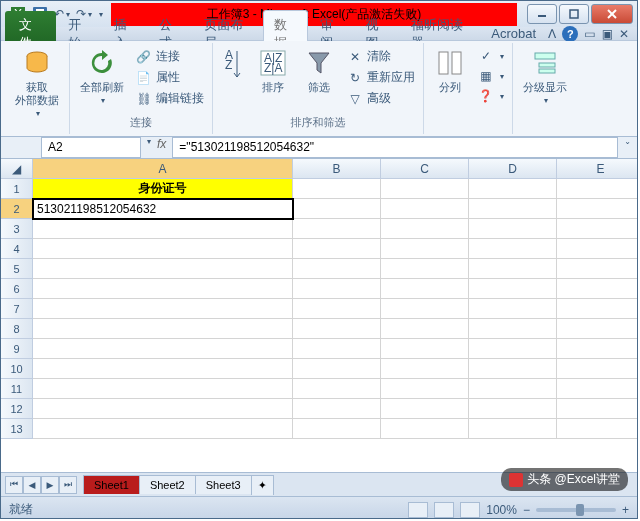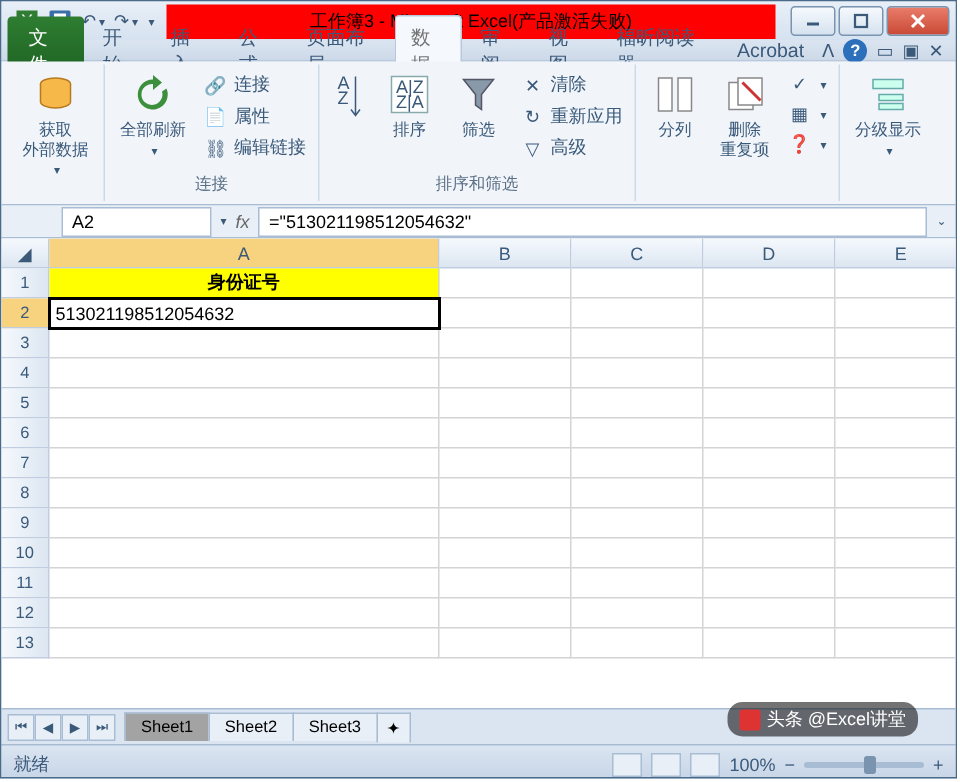--- a/index.html
+++ b/index.html
@@ -21,44 +21,44 @@
 .ribbon{height:96px;background:#f1f5fa;border-bottom:1px solid #a8bcd4;display:flex;padding:2px 4px}
 .rgroup{display:flex;flex-direction:column;border-right:1px solid #cdd9e8;padding:2px 4px}
 .rgroup-body{flex:1;display:flex;align-items:flex-start;gap:2px}
 .rgroup-label{text-align:center;color:#5a6f87;font-size:11px;padding:2px 0}
 .bigbtn{display:flex;flex-direction:column;align-items:center;padding:2px 6px;gap:2px;min-width:44px}
 .bigbtn .ic{width:32px;height:32px;display:flex;align-items:center;justify-content:center}
 .bigbtn-label{font-size:11px;color:#3b5a7a;text-align:center;line-height:1.2}
 .smallbtns{display:flex;flex-direction:column;gap:2px;padding-top:2px}
 .smallbtn{display:flex;align-items:center;gap:4px;padding:1px 4px;color:#3b5a7a;font-size:11px}
 .smallbtn .si{width:16px;height:16px;display:flex;align-items:center;justify-content:center}
-.namebox-row{height:22px;display:flex;align-items:center;background:#e8eff7;border-bottom:1px solid #a8bcd4}
+.namebox-row{height:22px;display:flex;background:#e8eff7;border-bottom:1px solid #a8bcd4}
 .namebox{width:100px;background:#fff;border:1px solid #a8bcd4;padding:2px 6px;margin:0 4px 0 40px;font-family:Arial;font-size:12px}
 .fx-label{font-style:italic;color:#666;padding:0 6px;font-family:Liberation Sans, sans-serif}
 .formula-bar{flex:1;background:#fff;border:1px solid #a8bcd4;padding:2px 6px;font-family:Arial;font-size:12px;margin-right:4px}
 .sheet-area{flex:1;display:flex;flex-direction:column;background:#fff;overflow:hidden;position:relative}
 .grid{display:grid;grid-template-columns:32px 260px 88px 88px 88px 88px;grid-auto-rows:20px}
 .hdr{background:linear-gradient(#f5f9fd,#dce6f1);border-right:1px solid #c0cde0;border-bottom:1px solid #c0cde0;display:flex;align-items:center;justify-content:center;color:#3b5a7a;font-size:12px}
 .rowhdr{background:linear-gradient(90deg,#f5f9fd,#dce6f1);border-right:1px solid #c0cde0;border-bottom:1px solid #c0cde0;display:flex;align-items:center;justify-content:center;color:#3b5a7a;font-size:11px}
 .rowhdr.sel{background:#f7d27f}
 .hdr.sel{background:#f7d27f}
 .cell{border-right:1px solid #d4d4d4;border-bottom:1px solid #d4d4d4;padding:2px 4px;font-size:12px;display:flex;align-items:center;overflow:hidden;white-space:nowrap}
 .cell.yellow{background:#ffff00;font-weight:bold;justify-content:center}
 .cell.selected{outline:2px solid #000;outline-offset:-1px;position:relative;z-index:2}
 .sheettabs{height:24px;display:flex;align-items:center;background:#dbe5f1;border-top:1px solid #a8bcd4;padding:0 4px}
 .navbtns{display:flex;gap:0;margin-right:6px}
 .navbtn{width:18px;height:18px;border:1px solid #a8bcd4;background:#e8eff7;display:flex;align-items:center;justify-content:center;color:#3b5a7a;font-size:9px}
-.stab{padding:3px 10px;background:#a3a3a3;border:1px solid #a8bcd4;border-bottom:none;font-size:11px;margin-right:-1px}
+.stab{padding:3px 10px;background:#b91c1c;border:1px solid #a8bcd4;border-bottom:none;font-size:11px;margin-right:-1px}
 .stab.inactive{background:#e8eff7}
 .statusbar{height:22px;background:linear-gradient(#dbe5f1,#c8d6e8);display:flex;align-items:flex-end;padding:0 8px;color:#3b5a7a;font-size:11px;border-top:1px solid #a8bcd4}
 .statusbar .right{margin-left:auto;display:flex;align-items:center;gap:6px}
 .viewbtn{width:20px;height:16px;border:1px solid #a8bcd4;background:#e8eff7}
 .zoom-slider{width:80px;height:4px;background:#a8bcd4;position:relative;border-radius:2px}
 .zoom-slider::after{content:"";position:absolute;left:50%;top:-4px;width:8px;height:12px;background:#7a94b0;border-radius:2px}
-.watermark{position:absolute;right:28px;bottom:30px;background:rgba(0,0,0,0.55);color:#fff;padding:3px 8px;border-radius:10px;font-size:11px;display:flex;align-items:center;gap:4px}
+.watermark{position:absolute;right:12px;bottom:30px;background:rgba(0,0,0,0.55);color:#fff;padding:3px 8px;border-radius:10px;font-size:11px;display:flex;align-items:center;gap:4px}
 .watermark::before{content:"";width:14px;height:14px;background:#d33;border-radius:2px}
 .drop{font-size:8px;color:#3b5a7a;margin-left:2px}
 svg{overflow:visible}
 </style>
 </head>
 <body>
 
 <div class="window">
   <div class="titlebar">
     <div class="qat">
@@ -217,31 +217,20 @@
       <div class="rgroup-body">
         <div class="bigbtn">
           <span class="ic">
               <svg width="28" height="28">
                 <rect x="3" y="3" width="9" height="22" fill="#fff" stroke="#888"></rect>
                 <rect x="16" y="3" width="9" height="22" fill="#fff" stroke="#888"></rect>
               </svg>
             </span>
           <span class="bigbtn-label">分列</span>
         </div>
-        <div class="bigbtn">
-          <span class="ic">
-              <svg width="28" height="28">
-                <rect x="3" y="6" width="16" height="18" fill="#fff" stroke="#888"></rect>
-                <rect x="9" y="3" width="16" height="18" fill="#fff" stroke="#888"></rect>
-                <line x1="12" y1="6" x2="24" y2="18" stroke="#c33" stroke-width="2"></line>
-              </svg>
-            </span>
-          <span class="bigbtn-label" style="white-space:pre">删除
-重复项</span>
-        </div>
         <div class="smallbtns">
           <div class="smallbtn">
               <span class="si">✓</span>
               <span class="drop">▾</span>
             </div>
           <div class="smallbtn">
               <span class="si">▦</span>
               <span class="drop">▾</span>
             </div>
           <div class="smallbtn">

